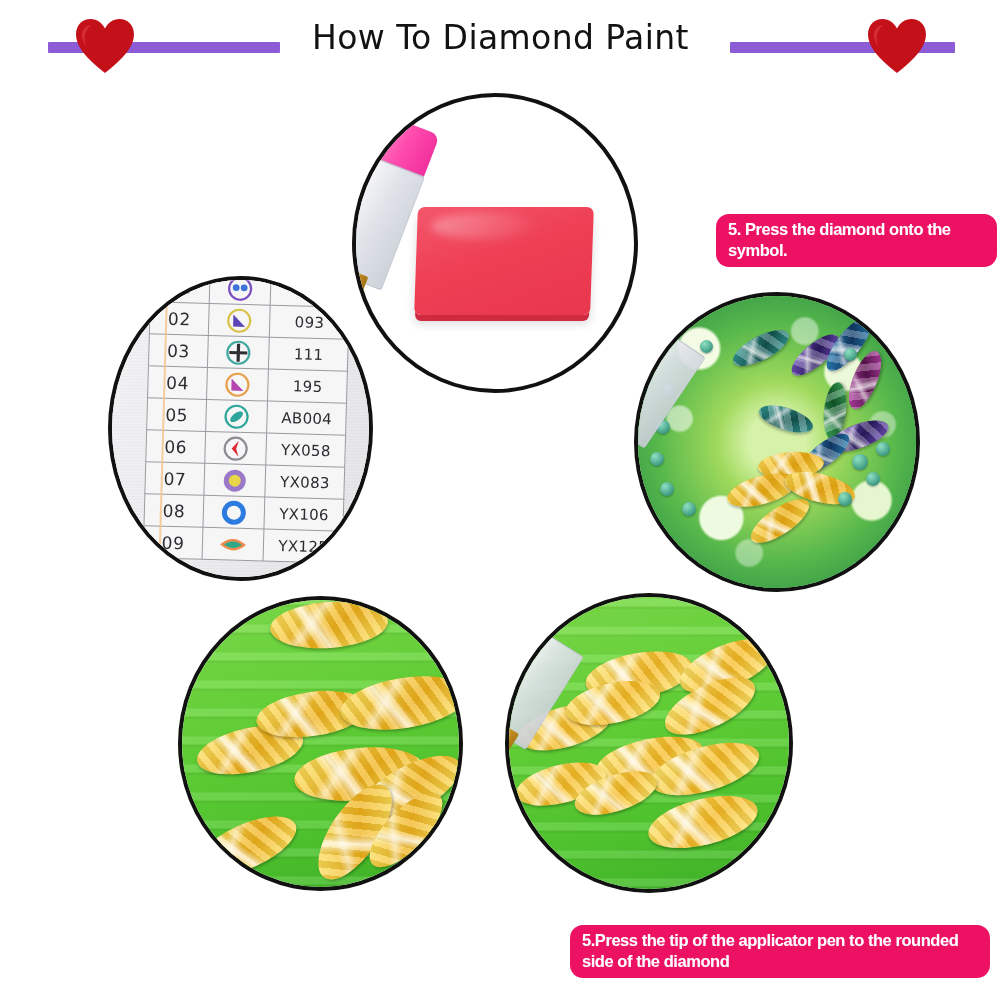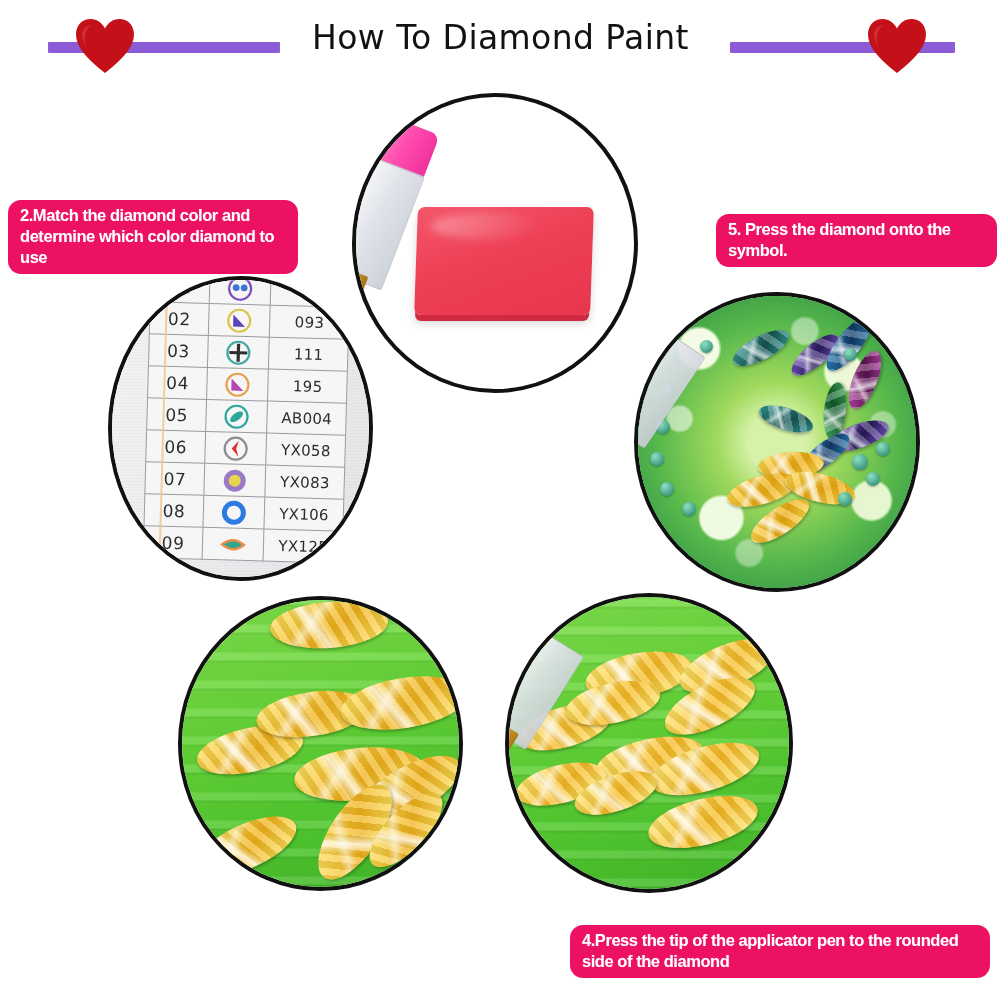--- a/index.html
+++ b/index.html
@@ -162,23 +162,22 @@
     <div class="heart right">
       <svg viewBox="0 0 64 60" xmlns="http://www.w3.org/2000/svg">
         <path d="M32 58 C12 42 2 30 2 18 C2 8 9 2 17 2 C24 2 29 6 32 12 C35 6 40 2 47 2 C55 2 62 8 62 18 C62 30 52 42 32 58 Z" fill="#C41018"></path>
         <path d="M18 8 C12 9 8 13 8 19 C8 23 10 27 13 31 C10 24 10 15 18 8 Z" fill="#e0454a" opacity=".5"></path>
       </svg>
     </div>
 
     <div id="title">How To Diamond Paint</div>
   </div>
 
-  <div class="label" id="label2">2.Match the diamond color and determine which color diamond to use</div>
   <div class="label" id="label5">5.  Press the diamond onto the symbol.</div>
-  <div class="label" id="label4">4.Press the tip of the applicator pen to the rounded side of the diamond</div>
+  <div class="label" id="label4">5.Press the tip of the applicator pen to the rounded side of the diamond</div>
 
   <div class="panel" id="panel1">
     <div class="ph">
       <div class="gel-pad"></div>
       <div class="pen" id="pen1">
         <div class="cap"></div>
         <div class="barrel"></div>
         <div class="tip"></div>
       </div>
     </div>

